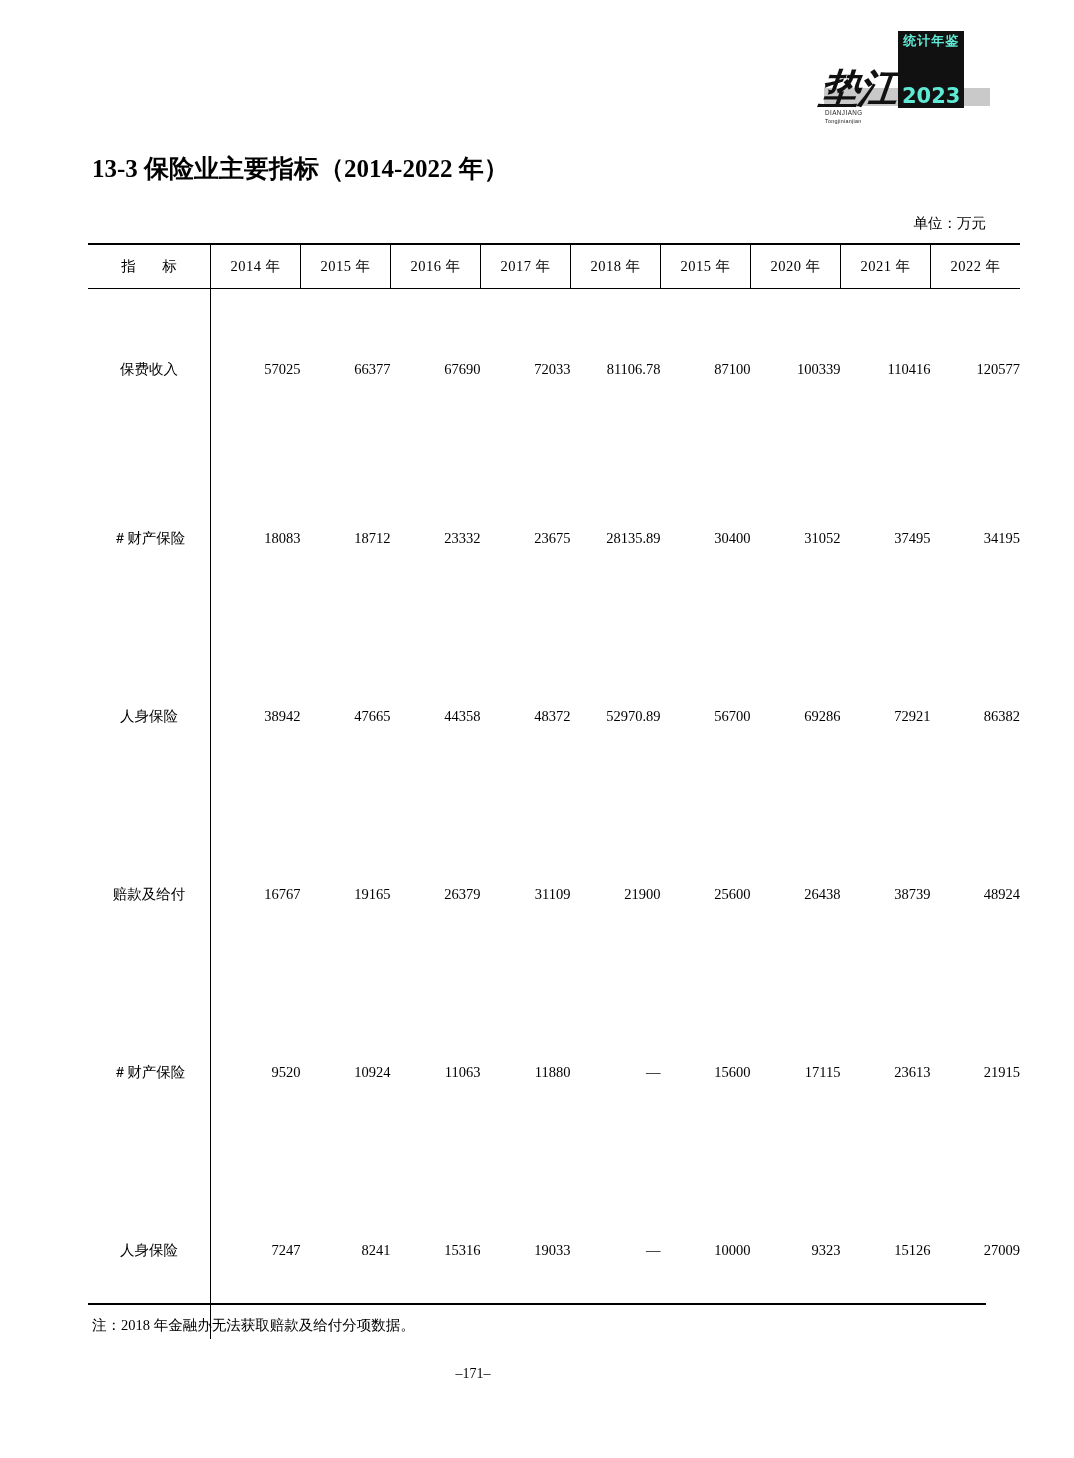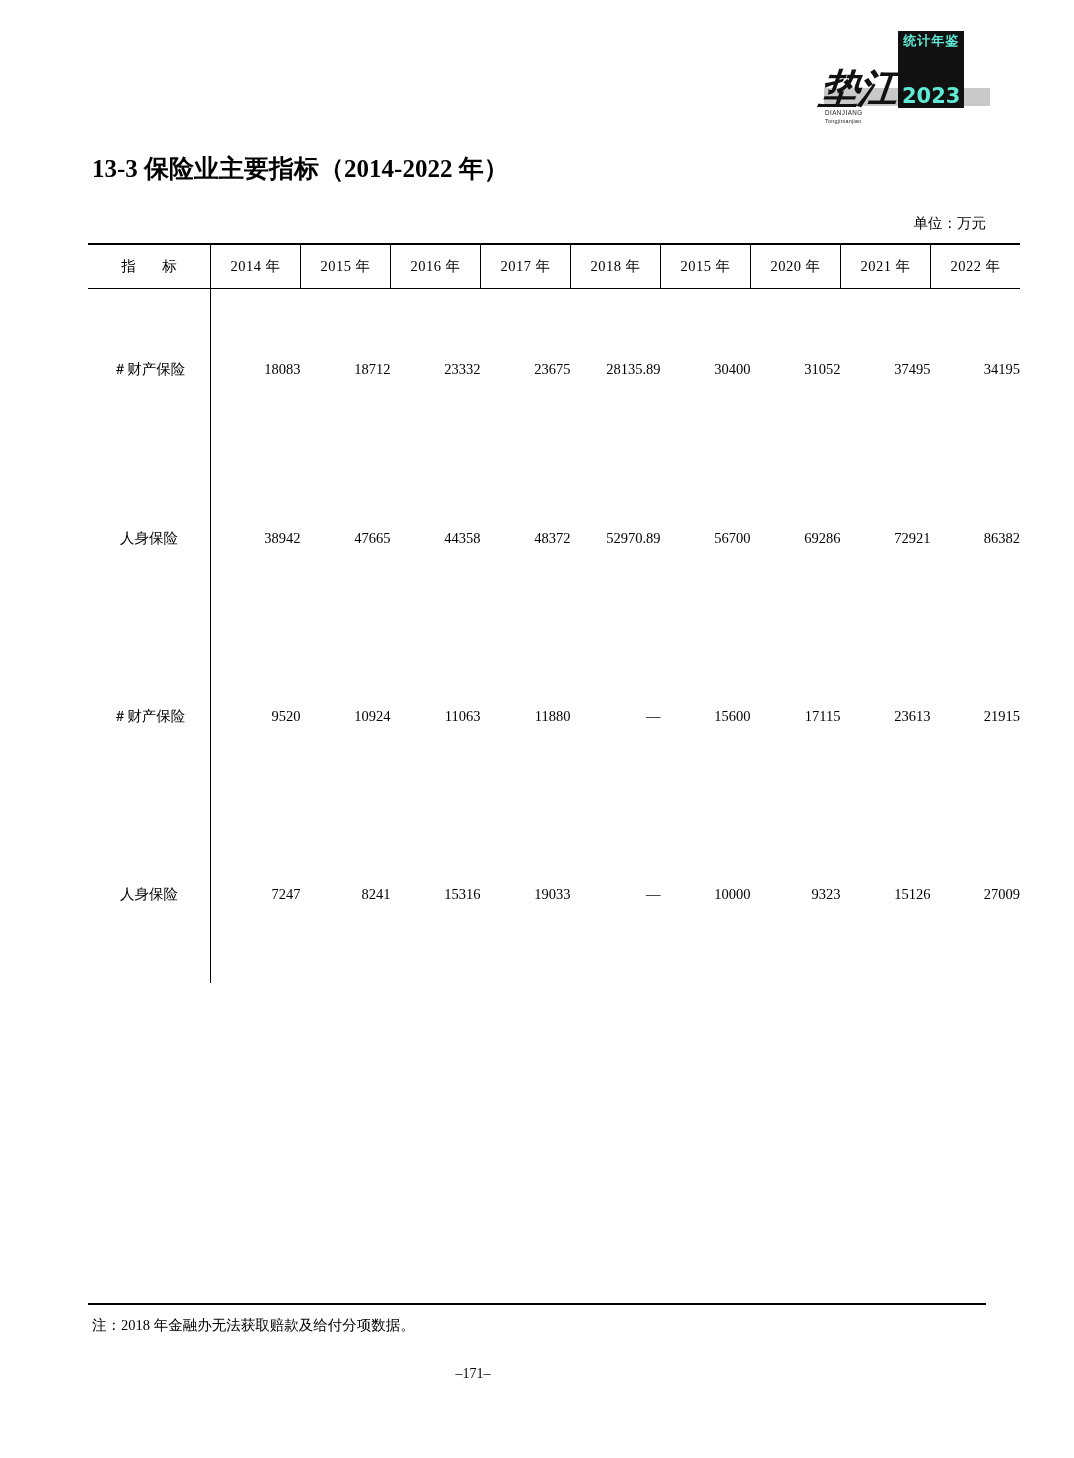--- a/index.html
+++ b/index.html
@@ -218,20 +218,32 @@
         <th class="yr">2017 年</th>
         <th class="yr">2018 年</th>
         <th class="yr">2015 年</th>
         <th class="yr">2020 年</th>
         <th class="yr">2021 年</th>
         <th class="yr last">2022 年</th>
       </tr>
     </thead>
     <tbody>
       <tr>
+        <td class="label">保费收入</td>
+        <td>57025</td>
+        <td>66377</td>
+        <td>67690</td>
+        <td>72033</td>
+        <td>81106.78</td>
+        <td>87100</td>
+        <td>100339</td>
+        <td>110416</td>
+        <td>120577</td>
+      </tr>
+      <tr>
         <td class="label">＃财产保险</td>
         <td>18083</td>
         <td>18712</td>
         <td>23332</td>
         <td>23675</td>
         <td>28135.89</td>
         <td>30400</td>
         <td>31052</td>
         <td>37495</td>
         <td>34195</td>
@@ -242,20 +254,32 @@
         <td>47665</td>
         <td>44358</td>
         <td>48372</td>
         <td>52970.89</td>
         <td>56700</td>
         <td>69286</td>
         <td>72921</td>
         <td>86382</td>
       </tr>
       <tr>
+        <td class="label">赔款及给付</td>
+        <td>16767</td>
+        <td>19165</td>
+        <td>26379</td>
+        <td>31109</td>
+        <td>21900</td>
+        <td>25600</td>
+        <td>26438</td>
+        <td>38739</td>
+        <td>48924</td>
+      </tr>
+      <tr>
         <td class="label">＃财产保险</td>
         <td>9520</td>
         <td>10924</td>
         <td>11063</td>
         <td>11880</td>
         <td>—</td>
         <td>15600</td>
         <td>17115</td>
         <td>23613</td>
         <td>21915</td>

